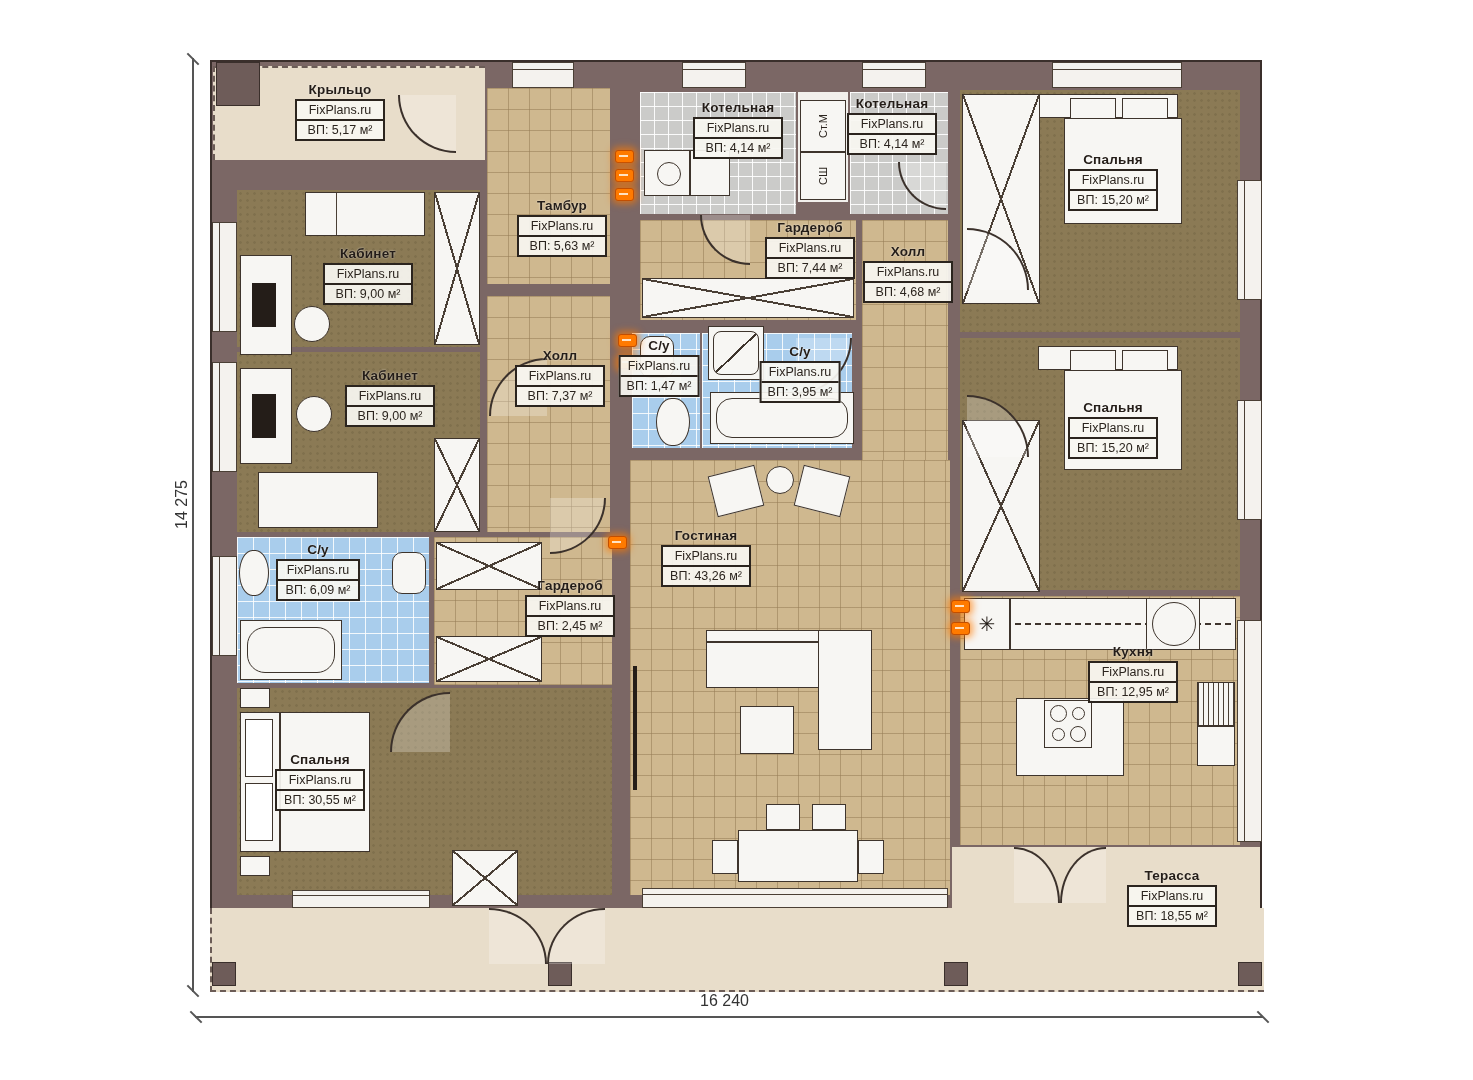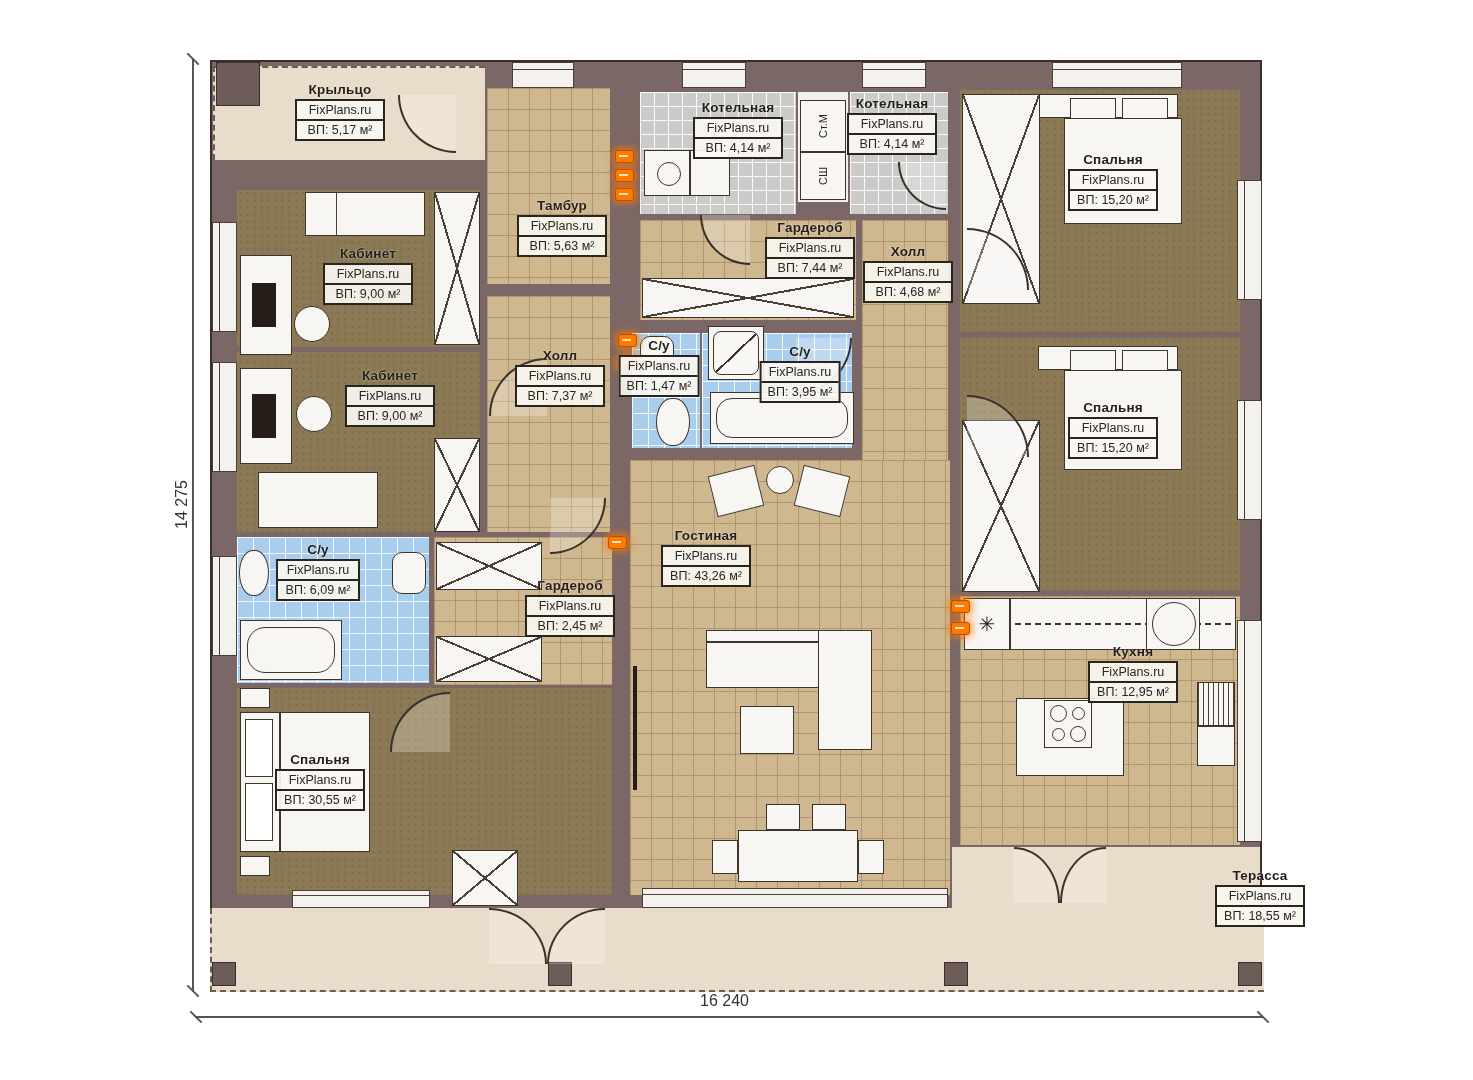--- a/index.html
+++ b/index.html
@@ -352,21 +352,21 @@
       <div class="lb-row">ВП: 30,55 м²</div>
     </div>
   </div>
   <div class="room-label" style="left:1133px;top:644px;">
     <div class="room-name">Кухня</div>
     <div class="label-box">
       <div class="lb-row lb-wm">FixPlans.ru</div>
       <div class="lb-row">ВП: 12,95 м²</div>
     </div>
   </div>
-  <div class="room-label" style="left:1260px;top:868px;text-align:center;">
+  <div class="room-label" style="left:1172px;top:868px;text-align:center;">
     <div class="room-name">Терасса</div>
     <div class="label-box">
       <div class="lb-row lb-wm">FixPlans.ru</div>
       <div class="lb-row">ВП: 18,55 м²</div>
     </div>
   </div>
 
   <div class="dimline" style="left:192px;top:58px;width:2px;height:934px;"></div>
   <div class="dimtick" style="left:185px;top:58px;"></div>
   <div class="dimtick" style="left:185px;top:990px;"></div>

